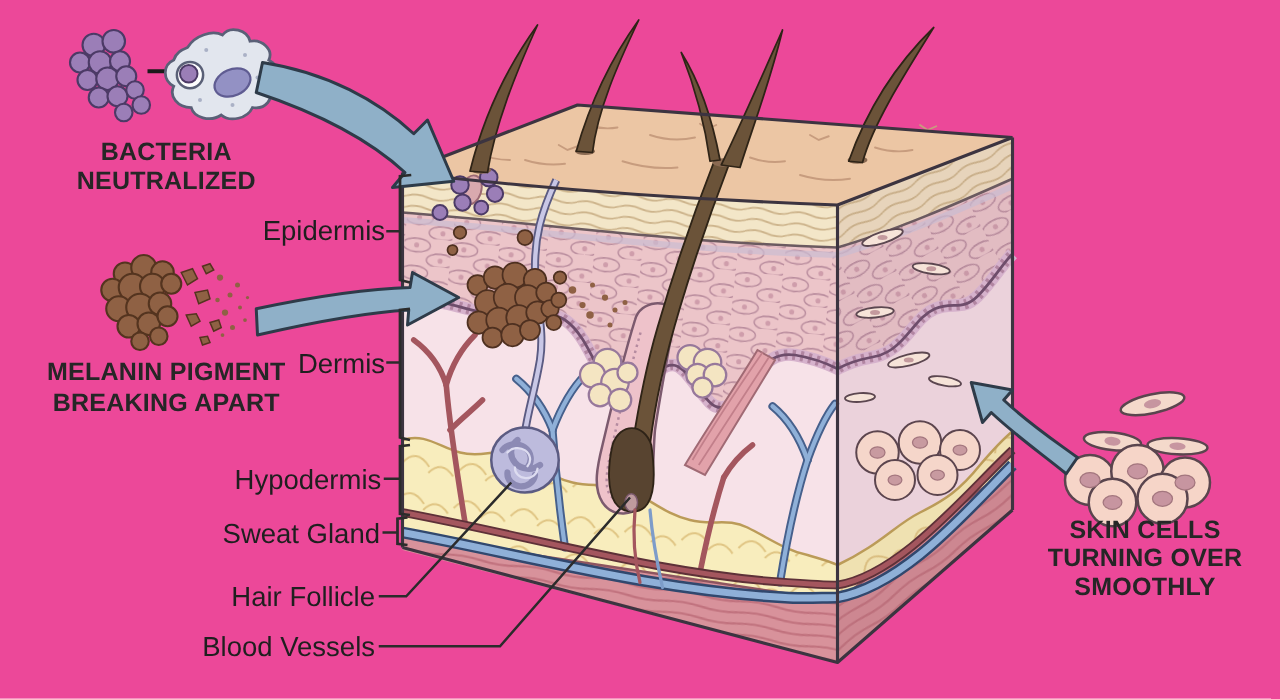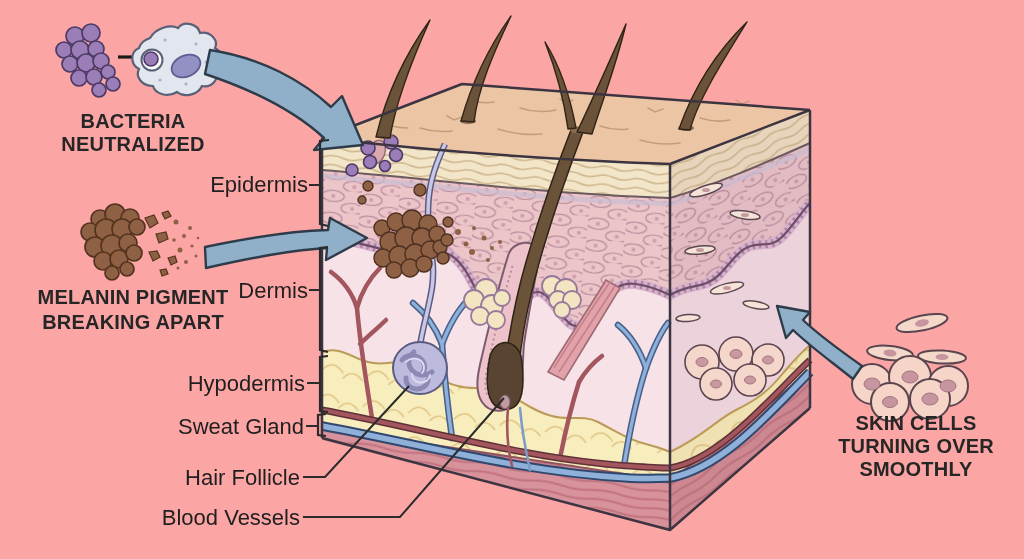--- a/index.html
+++ b/index.html
@@ -1,16 +1,16 @@
 <!DOCTYPE html>
 <html><head>
 <meta charset="utf-8">
 <style>
   html,body{margin:0;padding:0;background:#fff;}
-  #stage{position:relative;width:1024px;height:559px;background:#fca5a5;overflow:hidden;
+  #stage{position:relative;width:1024px;height:559px;background:#ec4899;overflow:hidden;
          font-family:"Liberation Sans", sans-serif;}
   svg{display:block}
   text{font-family:"Liberation Sans", sans-serif;}
   .callout{font-weight:bold;font-size:20px;fill:#262626;letter-spacing:.2px;}
   .layerlbl{font-size:22px;fill:#1f1f1f;font-weight:500;}
   .leader{stroke:#2b2b2b;stroke-width:2;fill:none;}
   .bracket{stroke:#2b2b2b;stroke-width:2.2;fill:none;}
   .edge{stroke:#3c3440;stroke-width:2.5;fill:none;stroke-linejoin:round;}
 </style>
 </head>

